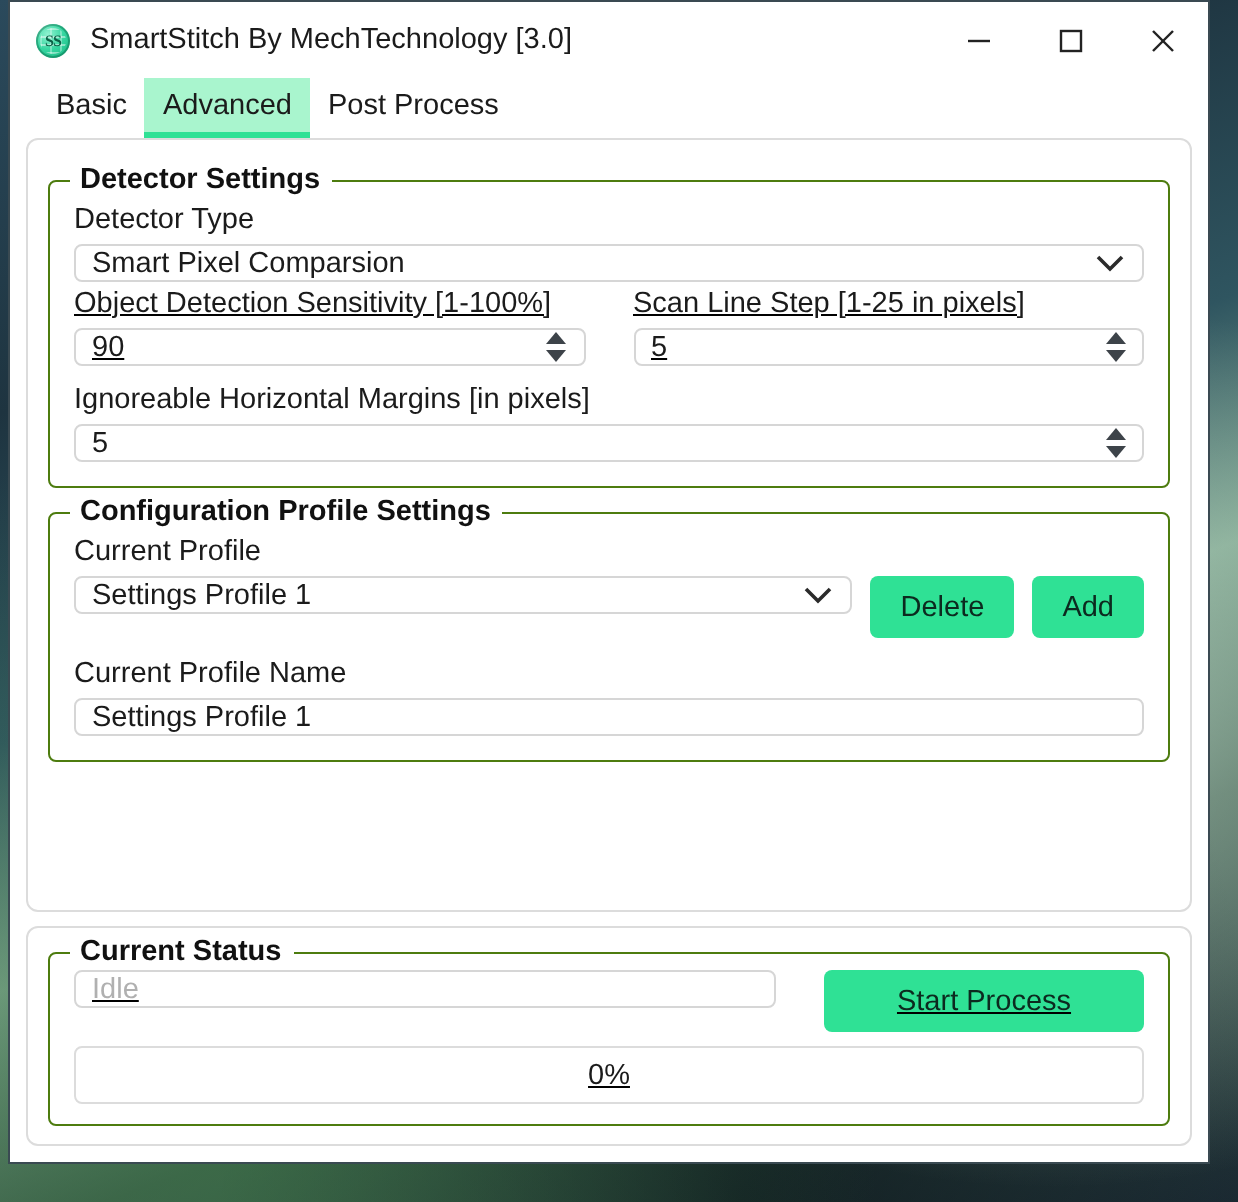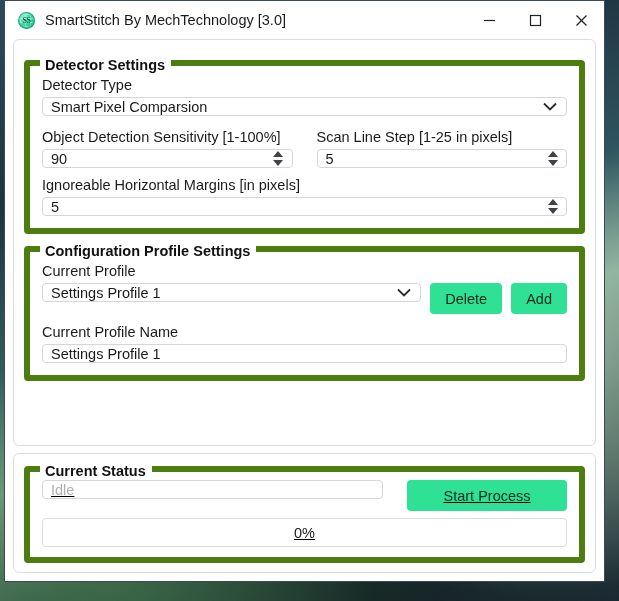--- a/index.html
+++ b/index.html
@@ -141,21 +141,21 @@
     margin-top: 7px;
     border: 1px solid #dcdcdc;
     border-radius: 6px;
     background: #fff;
     padding: 0 10px 9px 10px;
     box-sizing: border-box;
   }
 
   
   .groupbox {
-    border: 6px solid #4d7c0f;
+    border: 1px solid #4d7c0f;
     border-radius: 4px;
     margin-top: 12px;
     padding: 0 12px 12px 12px;
     position: relative;
     box-sizing: border-box;
   }
   .groupbox > .gb-title {
     position: absolute;
     top: -9px;
     left: 10px;
@@ -213,21 +213,22 @@
   }
   .tri-down {
     width:0;height:0;
     border-left:5px solid transparent;border-right:5px solid transparent;
     border-top:6px solid #3d4349;
   }
 
   .row2 {
     display: flex;
     gap: 24px;
-    margin-top: 13px;
+    margin-top: 3px;
+    text-decoration: underline;
   }
   .row2 > .col { flex: 1; min-width: 0; }
 
   .margins-block { margin-top: 9px; }
 
   
   .profile-row {
     display: flex;
     gap: 9px;
     align-items: stretch;
@@ -316,20 +317,25 @@
         </div>
         <div class="win-btn close">
           <svg width="13" height="13" viewBox="0 0 13 13">
               <line x1="1.5" y1="1.5" x2="11.5" y2="11.5" stroke="#222" stroke-width="1.2"></line>
               <line x1="11.5" y1="1.5" x2="1.5" y2="11.5" stroke="#222" stroke-width="1.2"></line>
             </svg>
         </div>
       </div>
     </div>
 
+    <div class="tabstrip">
+      <div class="tab">Basic</div>
+      <div class="tab active">Advanced</div>
+      <div class="tab">Post Process</div>
+    </div>
 
     <div class="window-body">
 
       <div class="outer-panel">
 
         <div class="groupbox">
           <div class="gb-title">Detector Settings</div>
           <div class="gb-inner">
 
             <div class="field-label">Detector Type</div>

